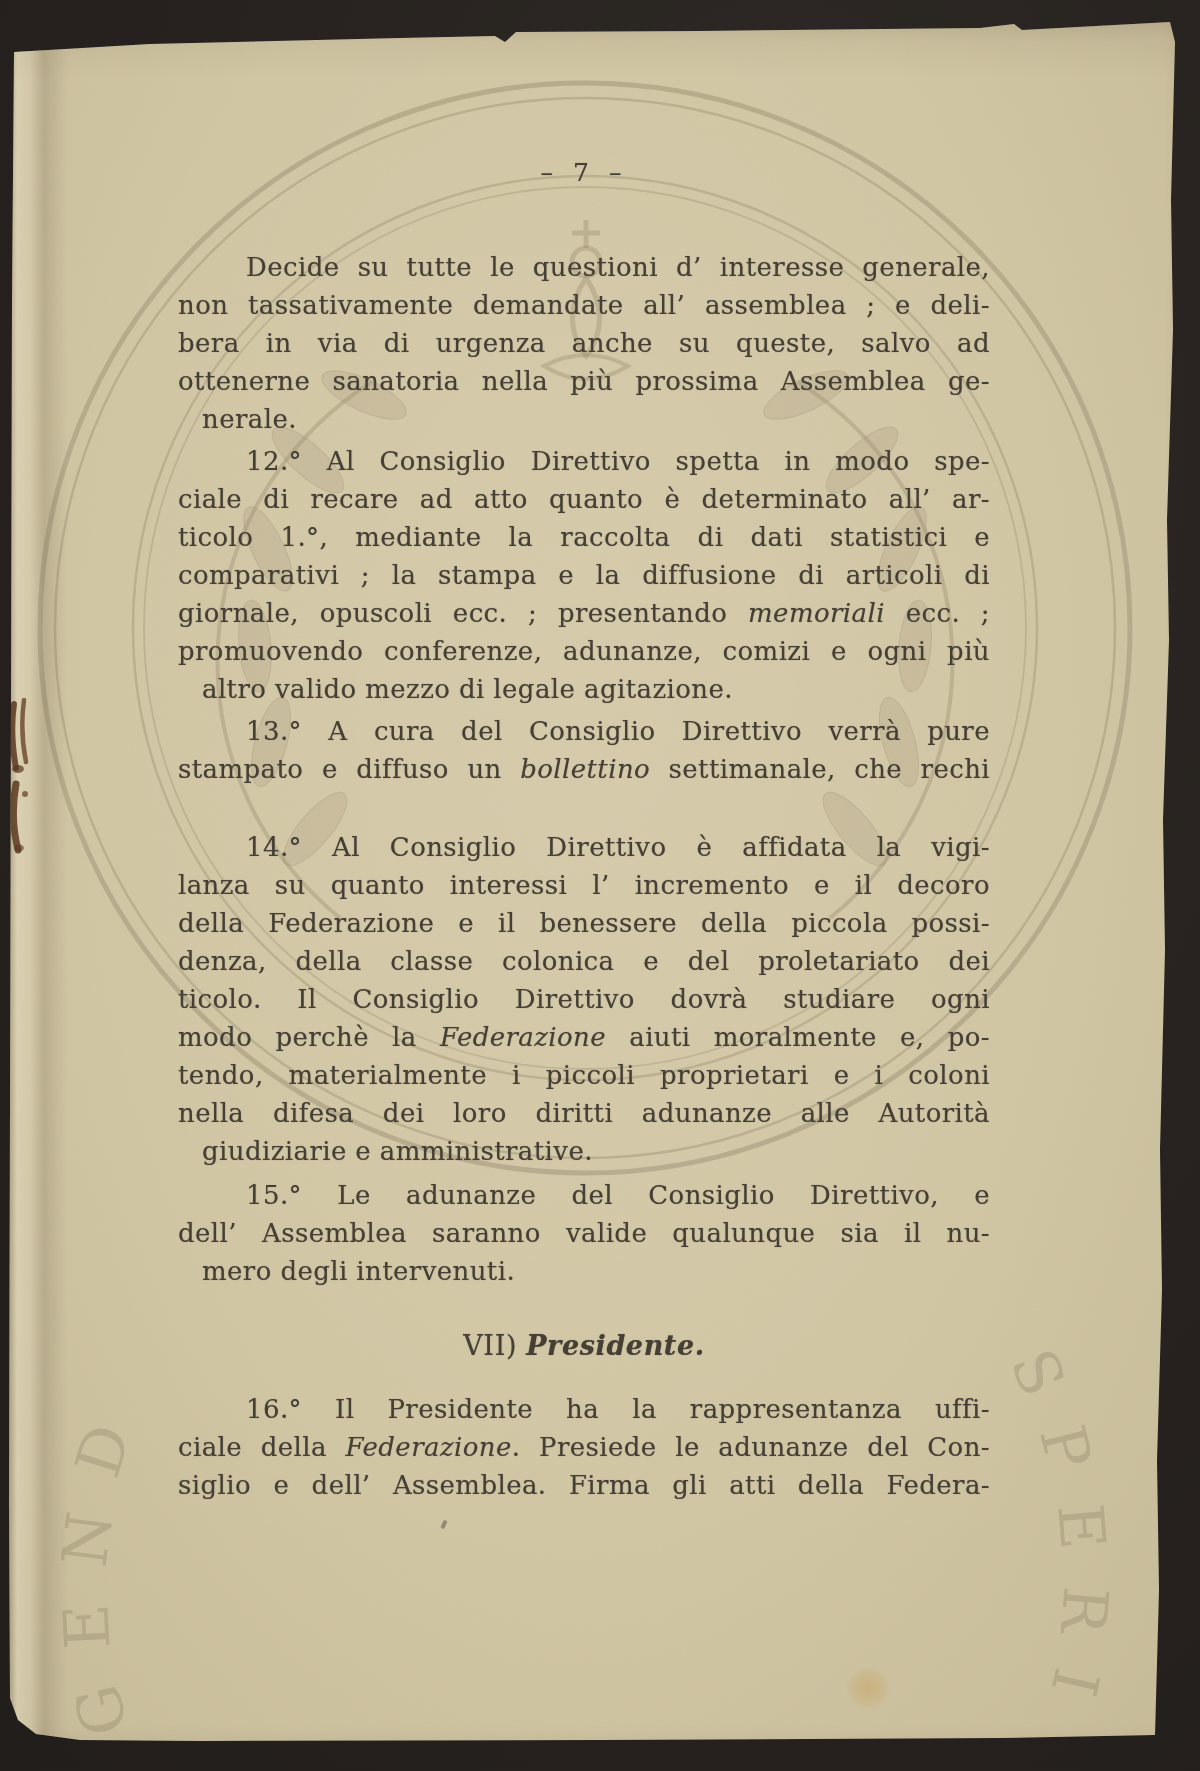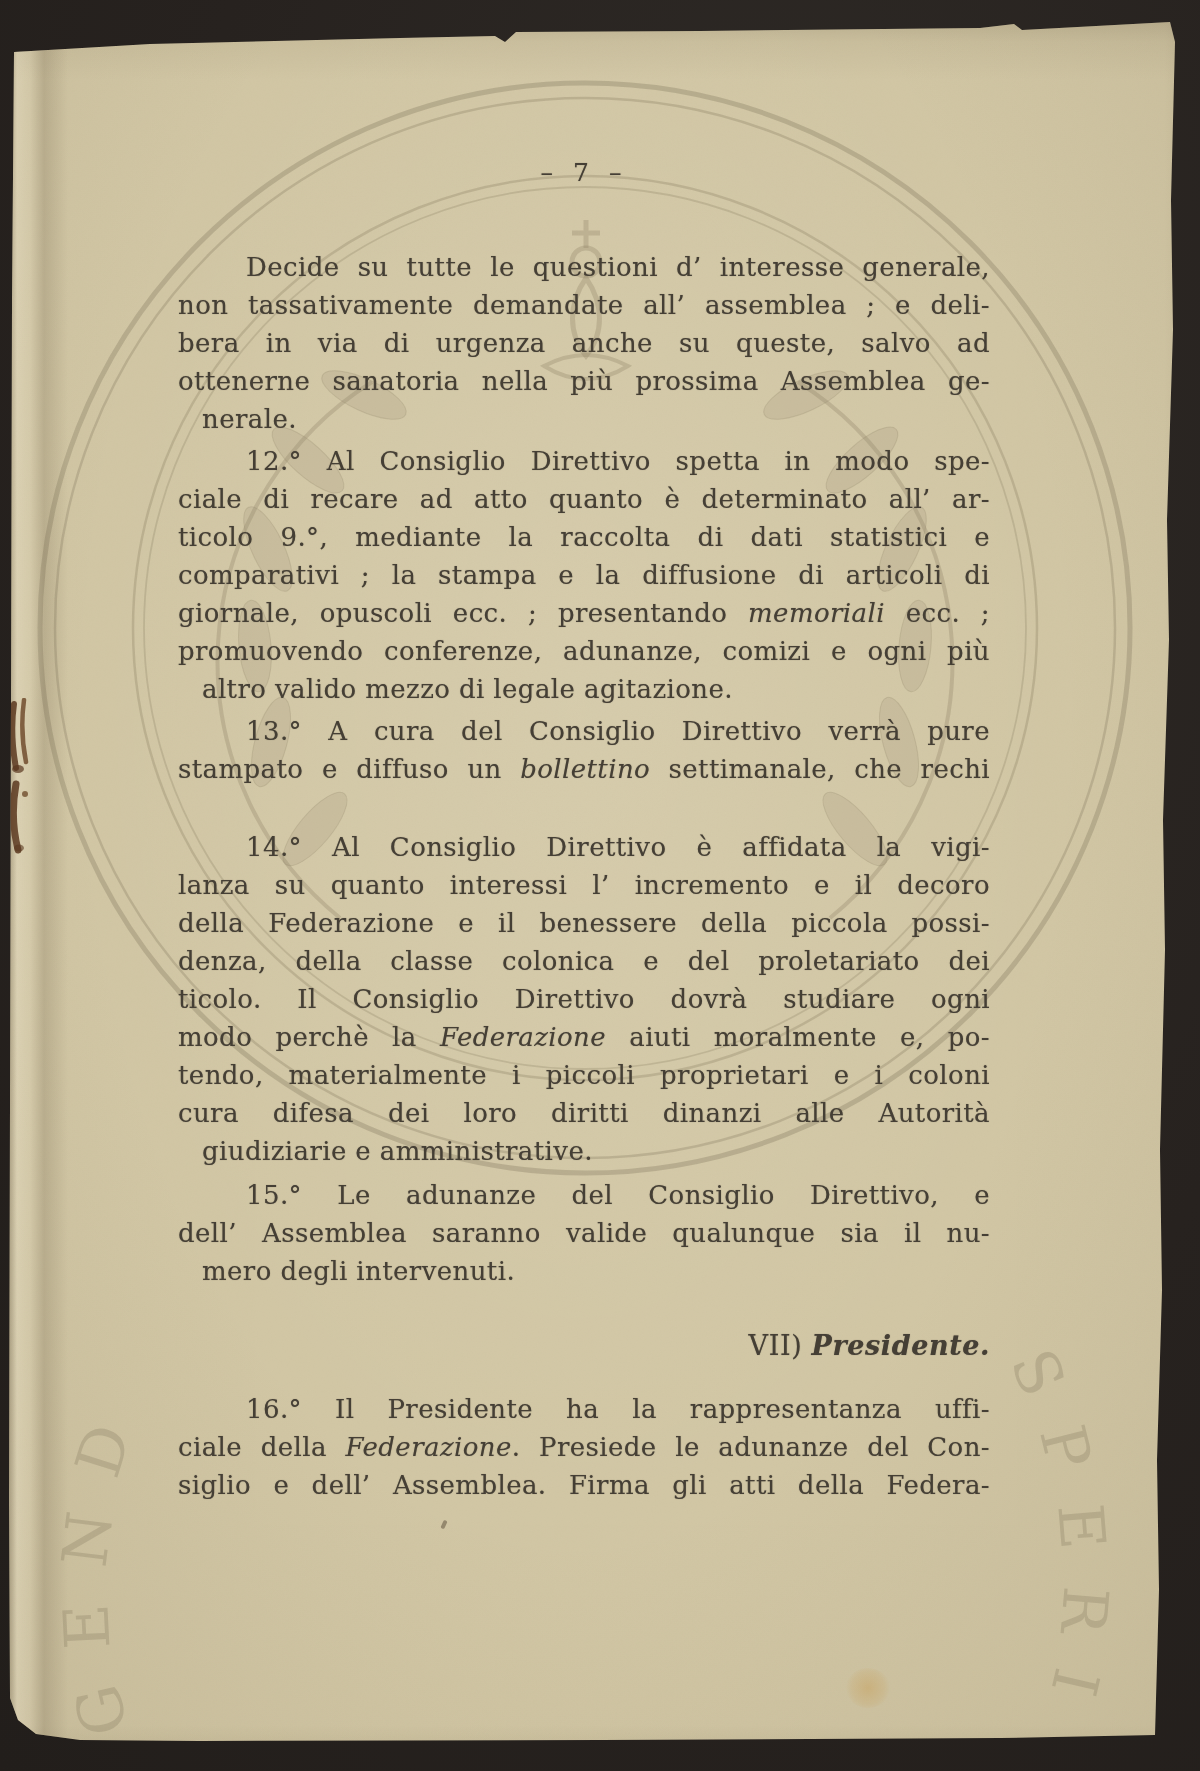--- a/index.html
+++ b/index.html
@@ -60,21 +60,21 @@
     color:var(--ink);font-size:26px;letter-spacing:0.4px;
     text-shadow:0 0 1px rgba(69,63,54,0.5);
   }
   .line{height:38px;line-height:38px;text-align:justify;text-align-last:justify;overflow:visible;white-space:nowrap;}
   .line.first{padding-left:68px;}
   .line.endline{text-align-last:left;margin-left:24px;}
   
   .line{white-space:normal;}
   .heading{
     position:absolute;left:178px;top:1326px;width:812px;z-index:4;
-    text-align:right;font-size:27px;line-height:40px;color:var(--ink);
+    text-align:center;font-size:27px;line-height:40px;color:var(--ink);
     letter-spacing:0.6px;text-shadow:0 0 1px rgba(69,63,54,0.6);
   }
   .staple{position:absolute;z-index:5;}
   .staple-1{left:4px;top:698px;}
   .staple-2{left:4px;top:778px;}
   .stain{
     position:absolute;z-index:4;border-radius:50%;
   }
   .stain-1{
     left:846px;top:1668px;width:44px;height:40px;
@@ -155,39 +155,39 @@
     <div class="para" style="top:248px">
         <div class="line first">Decide su tutte le questioni d’ interesse generale,</div>
         <div class="line">non tassativamente demandate all’ assemblea ; e deli-</div>
         <div class="line">bera in via di urgenza anche su queste, salvo ad</div>
         <div class="line">ottenerne sanatoria nella più prossima Assemblea ge-</div>
         <div class="line endline">nerale.</div>
       </div>
     <div class="para" style="top:442px">
         <div class="line first">12.° Al Consiglio Direttivo spetta in modo spe-</div>
         <div class="line">ciale di recare ad atto quanto è determinato all’ ar-</div>
-        <div class="line">ticolo 9.°, mediante la raccolta di dati statistici e</div>
+        <div class="line">ticolo 1.°, mediante la raccolta di dati statistici e</div>
         <div class="line">comparativi ; la stampa e la diffusione di articoli di</div>
         <div class="line">giornale, opuscoli ecc. ; presentando <span style="font-style: italic;">memoriali</span> ecc. ;</div>
         <div class="line">promuovendo conferenze, adunanze, comizi e ogni più</div>
         <div class="line endline">altro valido mezzo di legale agitazione.</div>
       </div>
     <div class="para" style="top:712px">
         <div class="line first">13.° A cura del Consiglio Direttivo verrà pure</div>
         <div class="line">stampato e diffuso un <span style="font-style: italic;">bollettino</span> settimanale, che rechi</div>
       </div>
     <div class="para" style="top:828px">
         <div class="line first">14.° Al Consiglio Direttivo è affidata la vigi-</div>
         <div class="line">lanza su quanto interessi l’ incremento e il decoro</div>
         <div class="line">della Federazione e il benessere della piccola possi-</div>
         <div class="line">denza, della classe colonica e del proletariato dei</div>
         <div class="line">ticolo. Il Consiglio Direttivo dovrà studiare ogni</div>
         <div class="line">modo perchè la <span style="font-style: italic;">Federazione</span> aiuti moralmente e, po-</div>
         <div class="line">tendo, materialmente i piccoli proprietari e i coloni</div>
-        <div class="line">cura difesa dei loro diritti dinanzi alle Autorità</div>
+        <div class="line">nella difesa dei loro diritti adunanze alle Autorità</div>
         <div class="line endline">giudiziarie e amministrative.</div>
       </div>
     <div class="para" style="top:1176px">
         <div class="line first">15.° Le adunanze del Consiglio Direttivo, e</div>
         <div class="line">dell’ Assemblea saranno valide qualunque sia il nu-</div>
         <div class="line endline">mero degli intervenuti.</div>
       </div>
 
     <div class="heading">VII) <span style="font-style: italic; font-weight: bold;">Presidente.</span></div>
 

